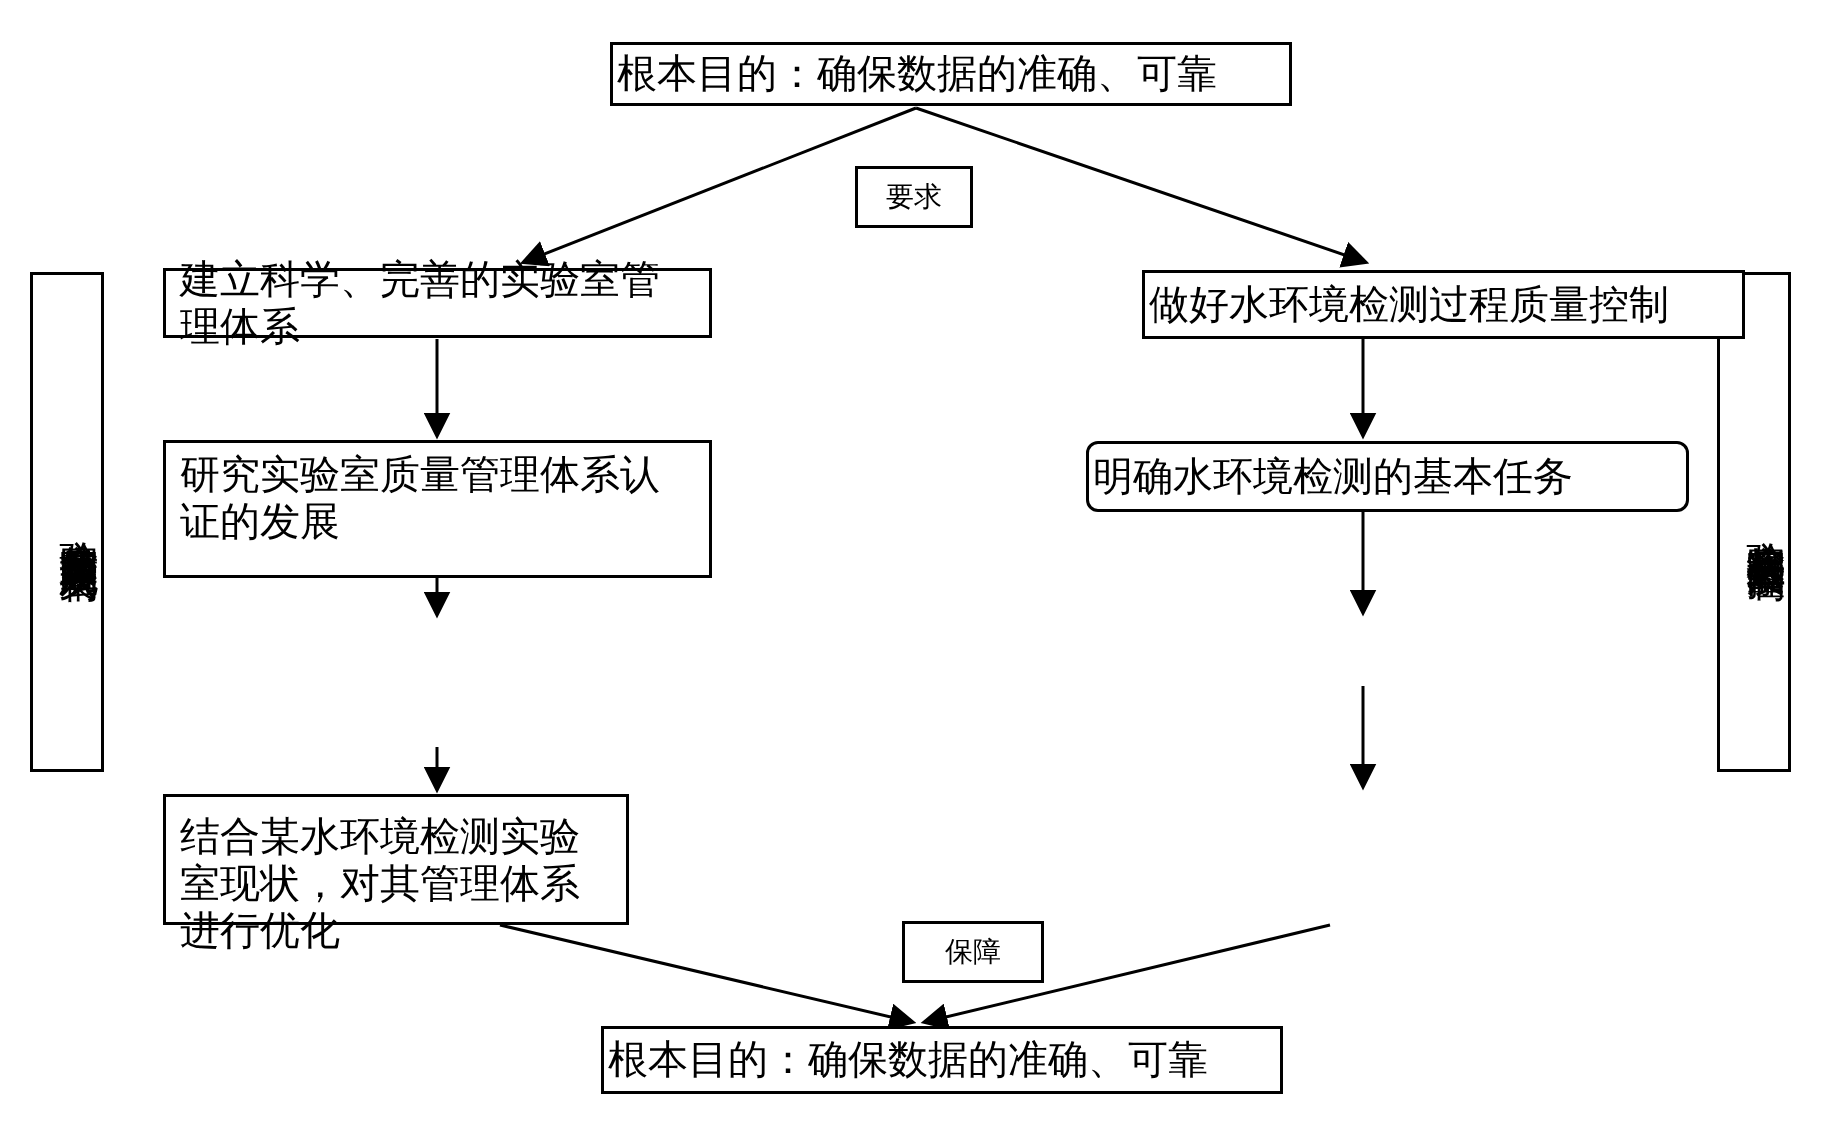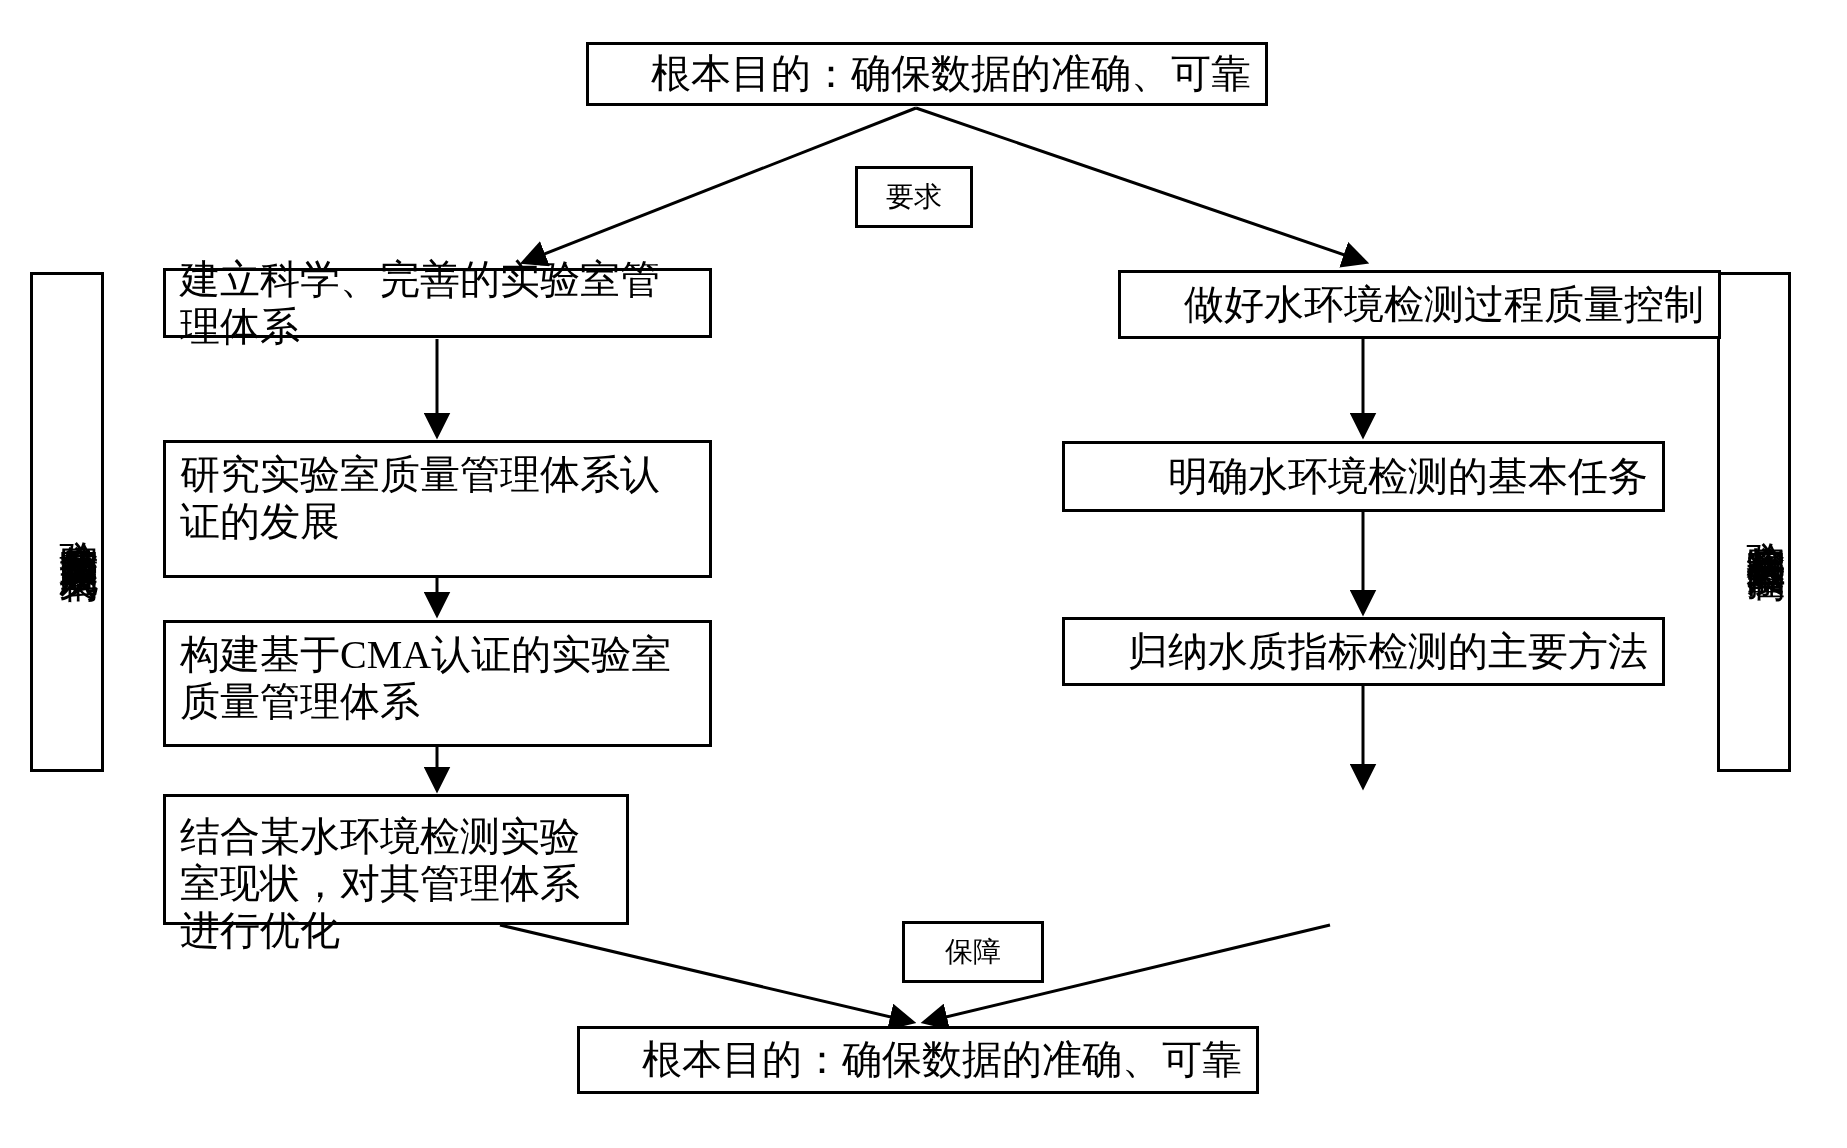--- a/index.html
+++ b/index.html
@@ -25,22 +25,23 @@
     align-items: center;
     justify-content: center;
     padding: 2px 14px;
     font-size: 40px;
     line-height: 1.18;
     letter-spacing: 0px;
     white-space: pre-wrap;
     z-index: 3;
   }
   .node.center {
-    justify-content: flex-end;
-    padding: 2px 14px;
+    justify-content: flex-start;
+    padding: 2px 4px;
+    margin-left: 24px;
   }
   .node.small {
     font-size: 28px;
     padding: 2px 10px;
     justify-content: center;
   }
   .vlabel {
     position: absolute;
     box-sizing: border-box;
     border: 3px solid #000000;
@@ -111,39 +112,33 @@
   </div>
 
   <div class="node" style="left:163px; top:268px; width:549px; height:70px;">
     <span>建立科学、完善的实验室管理体系</span>
   </div>
 
   <div class="node" style="left:163px; top:440px; width:549px; height:138px; align-items:flex-start; padding-top:8px;">
     <span>研究实验室质量管理体系认证的发展</span>
   </div>
 
-  <div class="node" style="left:163px; top:620px; width:549px; height:127px; align-items:flex-start; padding-top:8px;">
-    <span>构建基于CMA认证的实验室质量管理体系</span>
-  </div>
 
   <div class="node" style="left:163px; top:794px; width:466px; height:131px; align-items:flex-start; padding-top:16px;">
     <span>结合某水环境检测实验室现状，对其管理体系进行优化</span>
   </div>
 
   <div class="node center" style="left:1118px; top:270px; width:603px; height:69px;">
     <span>做好水环境检测过程质量控制</span>
   </div>
 
-  <div class="node center" style="left:1062px; top:441px; width:603px; height:71px;">
+  <div class="node center" style="left:1062px; top:441px; width:603px; height:71px;border-radius:12px;">
     <span>明确水环境检测的基本任务</span>
   </div>
 
-  <div class="node center" style="left:1062px; top:617px; width:603px; height:69px;">
-    <span>归纳水质指标检测的主要方法</span>
-  </div>
 
 
   <div class="node small" style="left:902px; top:921px; width:142px; height:62px;">
     <span>保障</span>
   </div>
 
   <div class="node center" style="left:577px; top:1026px; width:682px; height:68px;">
     <span>根本目的：确保数据的准确、可靠</span>
   </div>
 

